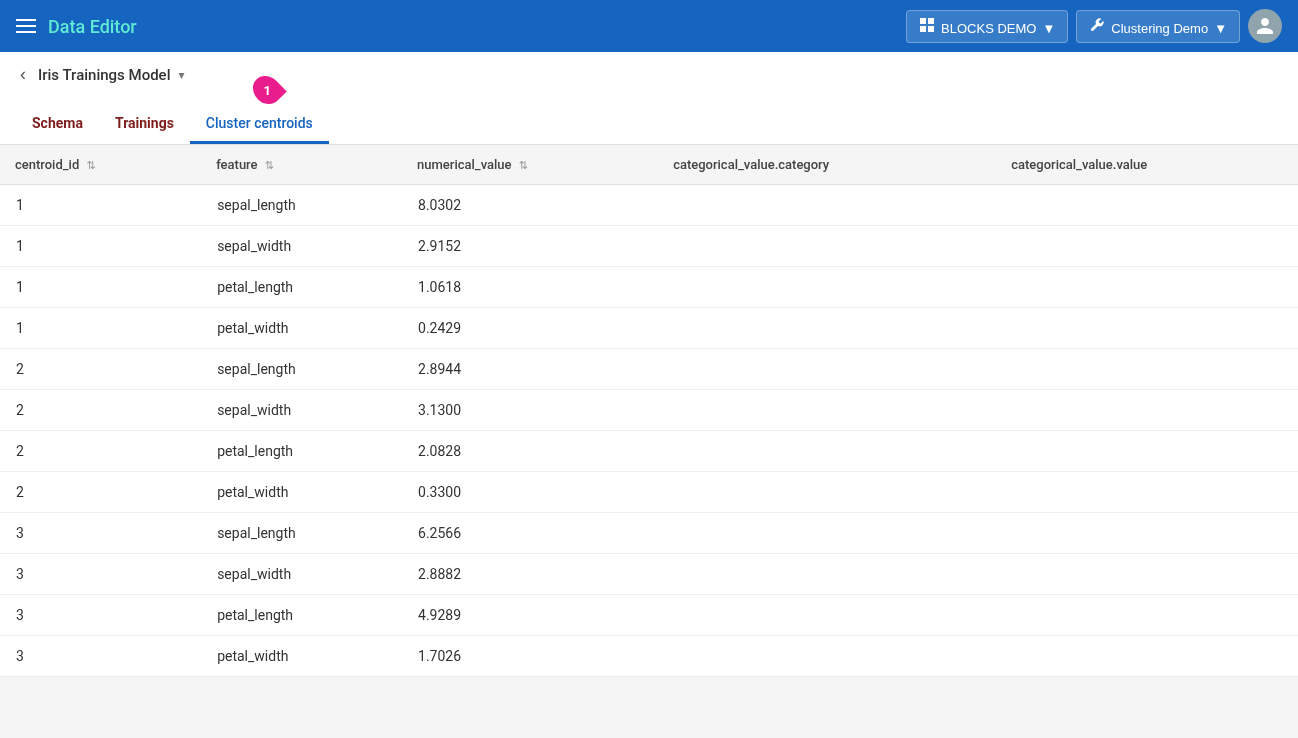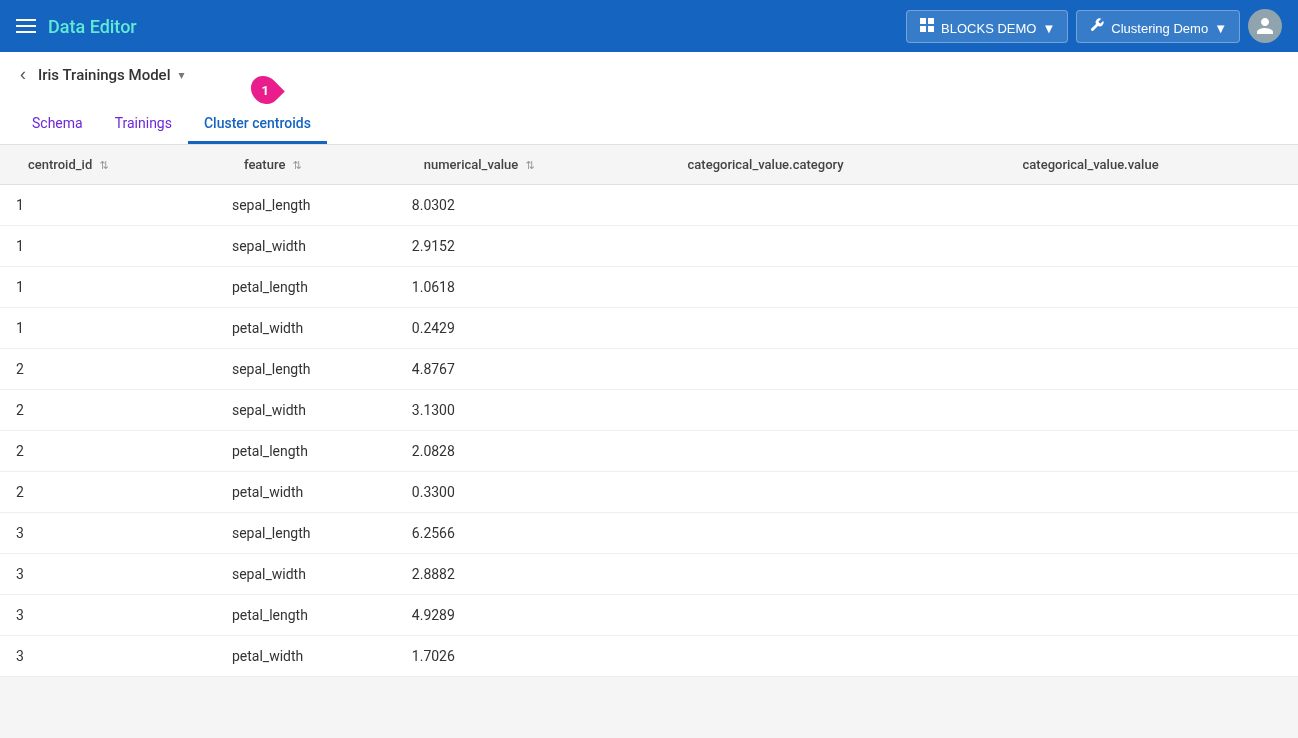--- a/index.html
+++ b/index.html
@@ -64,24 +64,25 @@
     
     .tabs {
       display: flex;
       align-items: flex-end;
       gap: 0;
       position: relative;
     }
     .tab {
       padding: 10px 16px;
       cursor: pointer;
-      color: #6d28d9;
+      color: #7f1d1d;
       font-size: 14px;
       border-bottom: 3px solid transparent;
       position: relative;
+      font-weight: bold;
     }
     .tab.active {
       color: #1565c0;
       border-bottom: 3px solid #1565c0;
       font-weight: 500;
     }
     
     .pin-badge {
       width: 26px; height: 30px;
       background: #e91e8c;
@@ -108,21 +109,21 @@
       overflow-x: auto;
     }
     table {
       width: 100%;
       border-collapse: collapse;
     }
     thead tr {
       background: #f5f5f5;
     }
     th {
-      padding: 12px 28px;
+      padding: 12px 15px;
       text-align: left;
       font-weight: 500;
       color: #444;
       font-size: 13px;
       border-bottom: 1px solid #e0e0e0;
       white-space: nowrap;
     }
     th .sort-icon { color: #999; margin-left: 4px; font-size: 11px; }
     td {
       padding: 12px 16px;
@@ -244,21 +245,21 @@
         <tr>
       <td>1</td>
       <td>petal_width</td>
       <td>0.2429</td>
       <td></td>
       <td></td>
     </tr>
         <tr>
       <td>2</td>
       <td>sepal_length</td>
-      <td>4.8767</td>
+      <td>2.8944</td>
       <td></td>
       <td></td>
     </tr>
         <tr>
       <td>2</td>
       <td>sepal_width</td>
       <td>3.1300</td>
       <td></td>
       <td></td>
     </tr>

